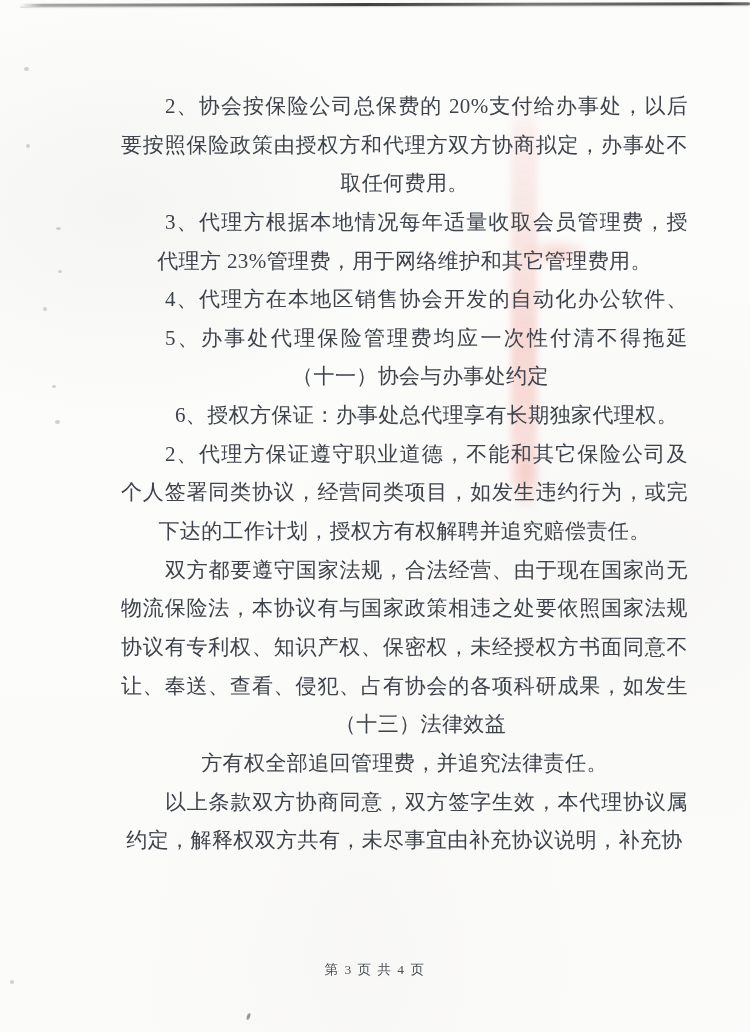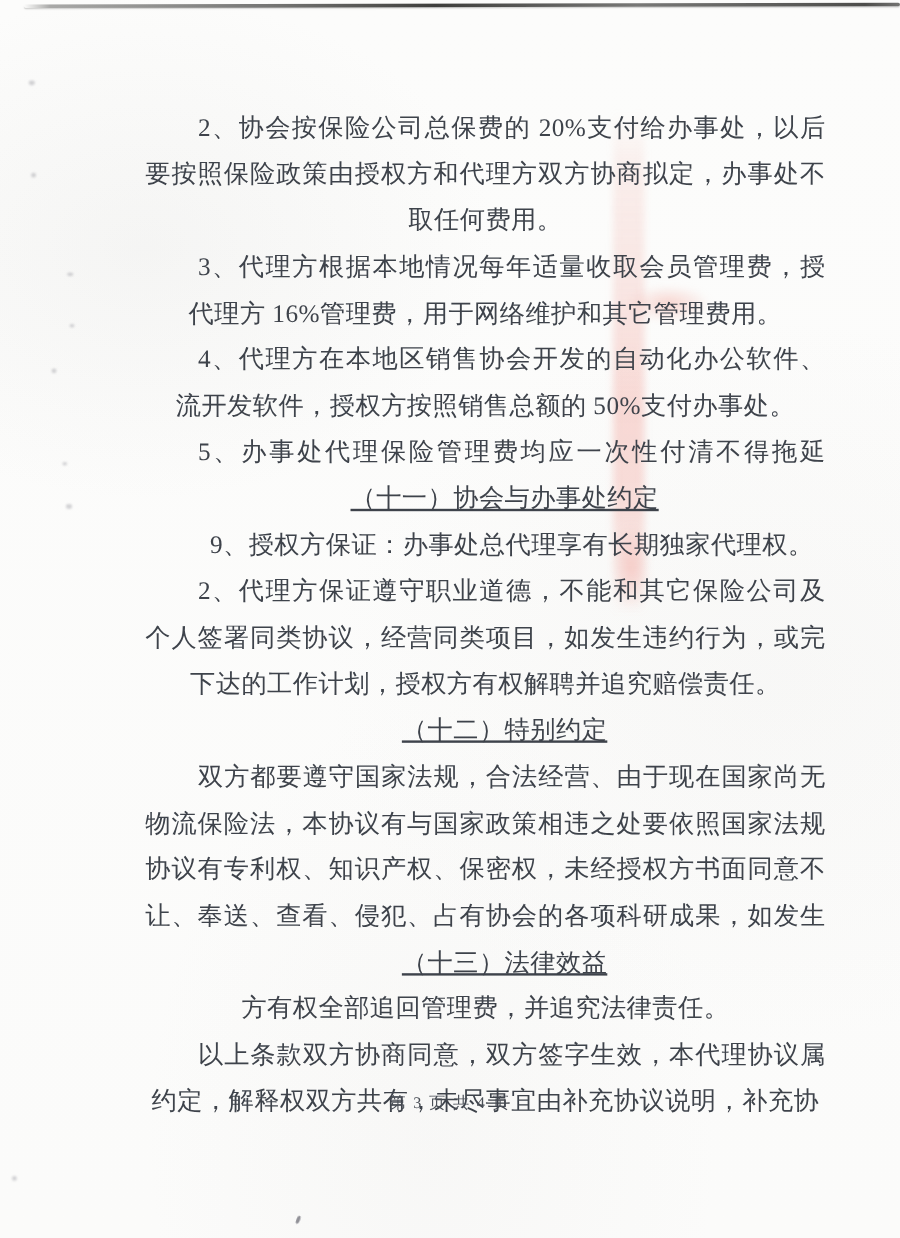--- a/index.html
+++ b/index.html
@@ -54,23 +54,23 @@
     transform:rotate(18deg);filter:blur(0.4px);
   }
   
   .doc{
     position:absolute;left:121px;top:87px;width:567px;
     font-size:21px;line-height:38.65px;color:#3e434b;letter-spacing:0.4px;
   }
   .ln{height:38.65px;overflow:hidden;text-align:center;}
   .ln.fill{text-align:justify;text-align-last:justify;}
   .ln.ind{text-indent:44px;}
-  .ln.ind-h{text-indent:32px;text-decoration:underline;}
+  .ln.ind-h{text-indent:32px;}
   .footer{
-    position:absolute;top:910px;left:0;width:100%;text-align:center;
+    position:absolute;top:961px;left:0;width:100%;text-align:center;
     font-size:13.5px;color:#4a4f57;letter-spacing:1.5px;
   }
 </style>
 </head>
 <body>
 
 <div class="page">
   <div class="scan-line"></div>
   <div class="pink-streak"></div>
   <div class="pink-blotch-1"></div>
@@ -83,30 +83,28 @@
   <div class="speck sp6"></div>
   <div class="speck sp7"></div>
   <div class="speck sp8"></div>
   <div class="comma-mark"></div>
 
   <div class="doc">
       <div class="ln fill ind">2、协会按保险公司总保费的 20%支付给办事处，以后如需变更</div>
       <div class="ln fill">要按照保险政策由授权方和代理方双方协商拟定，办事处不能私自收</div>
       <div class="ln">取任何费用。</div>
       <div class="ln fill ind">3、代理方根据本地情况每年适量收取会员管理费，授权方支付</div>
-      <div class="ln">代理方 16%管理费，用于网络维护和其它管理费用。</div>
+      <div class="ln">代理方 23%管理费，用于网络维护和其它管理费用。</div>
       <div class="ln fill ind">4、代理方在本地区销售协会开发的自动化办公软件、GBS 等物</div>
-      <div class="ln">流开发软件，授权方按照销售总额的 50%支付办事处。</div>
       <div class="ln fill ind">5、办事处代理保险管理费均应一次性付清不得拖延（办事处不</div>
       <div class="ln ind-h">（十一）协会与办事处约定</div>
-      <div class="ln ind">9、授权方保证：办事处总代理享有长期独家代理权。</div>
+      <div class="ln ind">6、授权方保证：办事处总代理享有长期独家代理权。</div>
       <div class="ln fill ind">2、代理方保证遵守职业道德，不能和其它保险公司及其它单位和</div>
       <div class="ln fill">个人签署同类协议，经营同类项目，如发生违约行为，或完不成协会</div>
       <div class="ln">下达的工作计划，授权方有权解聘并追究赔偿责任。</div>
-      <div class="ln ind-h">（十二）特别约定</div>
       <div class="ln fill ind">双方都要遵守国家法规，合法经营、由于现在国家尚无物流法、</div>
       <div class="ln fill">物流保险法，本协议有与国家政策相违之处要依照国家法规执行。本</div>
       <div class="ln fill">协议有专利权、知识产权、保密权，未经授权方书面同意不得随意转</div>
       <div class="ln fill">让、奉送、查看、侵犯、占有协会的各项科研成果，如发生违约授权</div>
       <div class="ln ind-h">（十三）法律效益</div>
       <div class="ln">方有权全部追回管理费，并追究法律责任。</div>
       <div class="ln fill ind">以上条款双方协商同意，双方签字生效，本代理协议属协会内部</div>
       <div class="ln">约定，解释权双方共有，未尽事宜由补充协议说明，补充协议具有同</div>
     </div>
 

